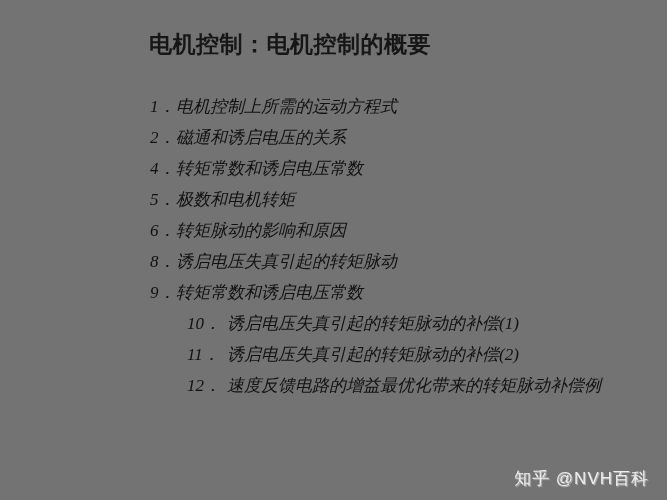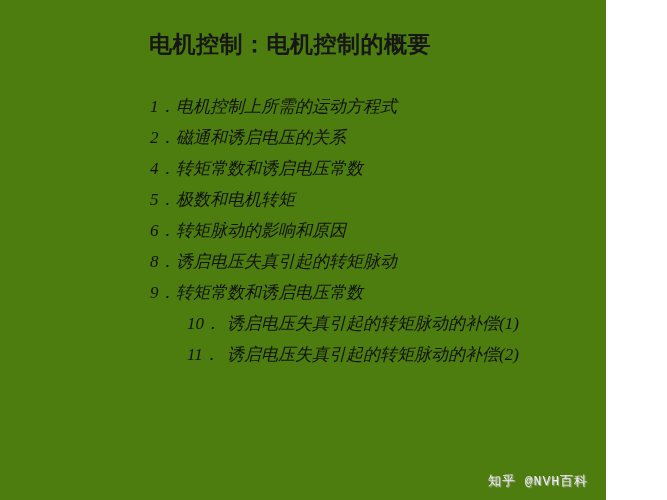--- a/index.html
+++ b/index.html
@@ -2,23 +2,23 @@
 <html><head>
 <meta charset="utf-8">
 <style>
   html, body {
     margin: 0;
     padding: 0;
     background: #ffffff;
   }
   .slide {
     position: relative;
-    width: 606px;
+    width: 667px;
     height: 500px;
-    background: #4d7c0f;
+    background: #737373;
     overflow: hidden;
     font-family: "Liberation Serif", "DejaVu Serif", serif;
   }
   .title {
     position: absolute;
     left: 149px;
     top: 29px;
     margin: 0;
     font-size: 23px;
     font-weight: bold;
@@ -47,22 +47,22 @@
     min-width: 26px;
   }
   .row.wide .num {
     min-width: 40px;
     margin-left: 44px;
   }
   .watermark {
     position: absolute;
     right: 18px;
     bottom: 10px;
-    font-family: Liberation Mono, monospace;
-    font-size: 13px;
+    font-family: Liberation Sans, sans-serif;
+    font-size: 17px;
     letter-spacing: 1px;
     color: #ededed;
     text-shadow: 1px 1px 1px #bdbdbd;
     white-space: nowrap;
   }
 </style>
 </head>
 <body>
 
 <div class="slide">
@@ -102,20 +102,23 @@
     </div>
 
     <div class="row wide">
       <span class="num">10．</span><span class="label">诱启电压失真引起的转矩脉动的补偿(1)</span>
     </div>
 
     <div class="row wide">
       <span class="num">11．</span><span class="label">诱启电压失真引起的转矩脉动的补偿(2)</span>
     </div>
 
+    <div class="row wide">
+      <span class="num">12．</span><span class="label">速度反馈电路的增益最优化带来的转矩脉动补偿例</span>
+    </div>
 
   </div>
 
   <div class="watermark">
     <span>知乎 @NVH百科</span>
   </div>
 
 </div>
 
 </body></html>

